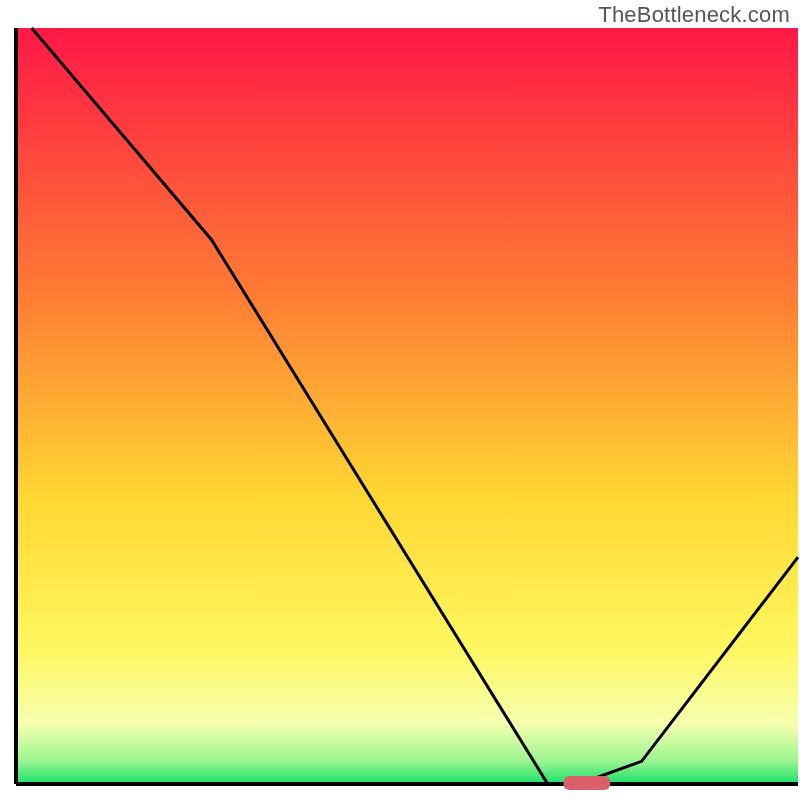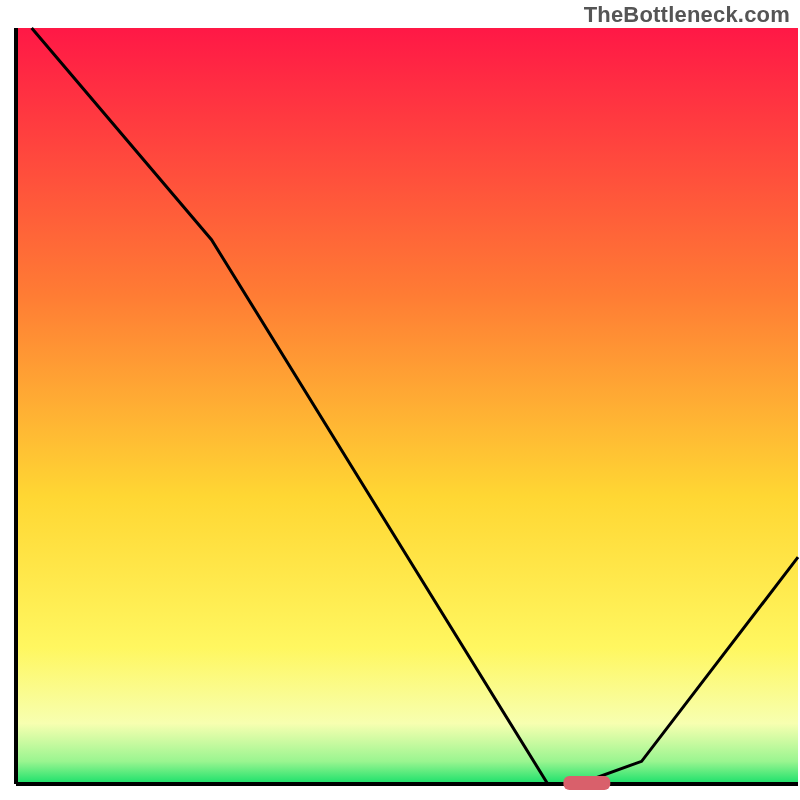--- a/index.html
+++ b/index.html
@@ -14,21 +14,21 @@
     position: relative;
     width: 800px;
     height: 800px;
   }
   .watermark {
     position: absolute;
     top: 2px;
     right: 10px;
     font-size: 22px;
     color: #555555;
-    font-weight: 700;
+    font-weight: 400;
     letter-spacing: 0.2px;
   }
   svg.plot {
     position: absolute;
     left: 0;
     top: 0;
     width: 800px;
     height: 800px;
   }
 </style>

